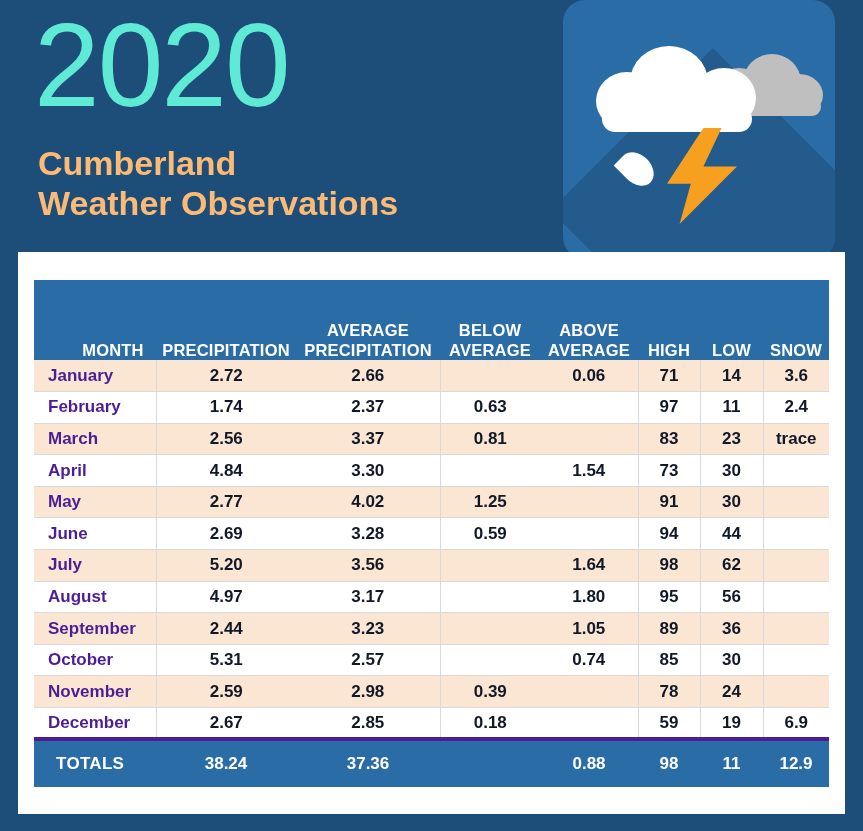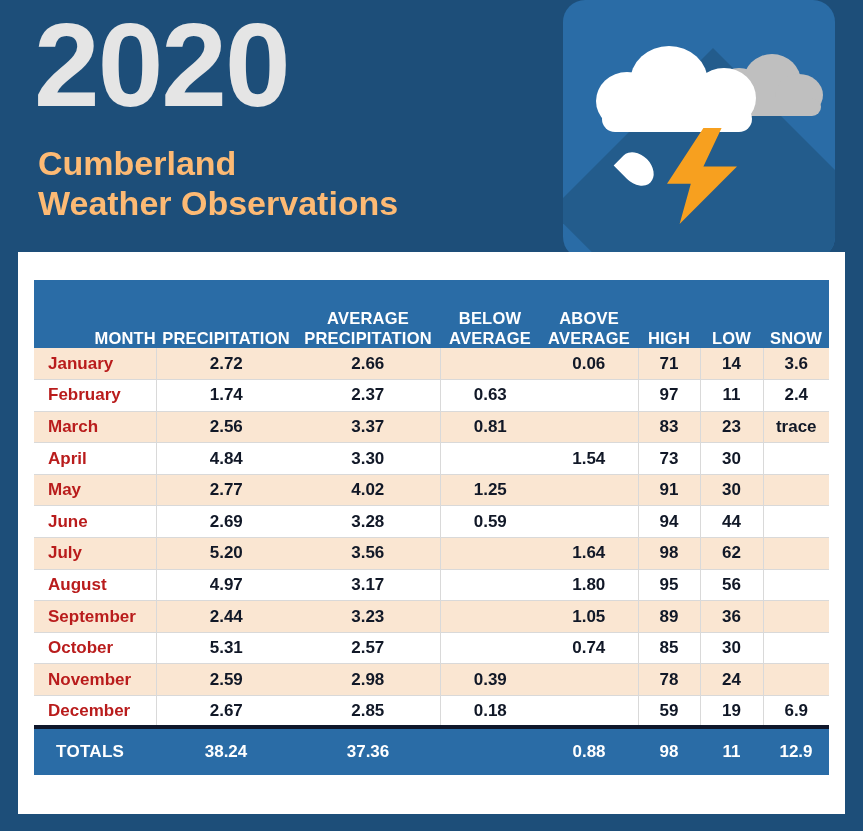--- a/index.html
+++ b/index.html
@@ -27,22 +27,22 @@
     left: 0; top: 0;
     width: 863px;
     height: 252px;
     background: #1d4e79;
   }
   .title-year {
     position: absolute;
     left: 34px;
     top: 6px;
     font-size: 118px;
-    font-weight: bold;
-    color: #e5e5e5;
+    font-weight: normal;
+    color: #5eead4;
     letter-spacing: -2px;
     line-height: 1;
   }
   .title-sub {
     position: absolute;
     left: 38px;
     top: 143px;
     font-size: 34px;
     font-weight: bold;
     color: #fdba74;
@@ -162,60 +162,60 @@
   col.c-low { width: 63px; }
   col.c-snow { width: 66px; }
 
   thead th {
     background: #2a6ca6;
     color: #ffffff;
     font-size: 16.5px;
     font-weight: bold;
     letter-spacing: 0.2px;
     vertical-align: bottom;
-    height: 68px;
+    height: 80px;
     padding-bottom: 9px;
     text-align: center;
     line-height: 1.18;
     white-space: pre-line;
   }
   thead th.month-head {
-    text-align: right;
+    text-align: center;
     padding-left: 36px;
   }
 
   tbody tr { height: 31.6px; }
   tbody td {
     font-size: 17px;
     font-weight: bold;
     color: #111827;
     text-align: center;
     border-bottom: 1px solid #d9d9d9;
     height: 31.6px;
   }
   tbody td.month {
     text-align: left;
     padding-left: 14px;
-    color: #b91c1c;
+    color: #4c1d95;
   }
   tbody tr.odd td { background: #fae6d2; }
   tbody tr.even td { background: #ffffff; }
 
   
   tbody td.sep-l, thead th.sep-l { border-left: 1px solid #d9d9d9; }
   tbody td.month { border-right: 1px solid #d9d9d9; }
 
   tfoot td {
     background: #2a6ca6;
     color: #ffffff;
     font-size: 17px;
     font-weight: bold;
     text-align: center;
     height: 48px;
-    border-top: 4px solid #0f172a;
+    border-top: 4px solid #4c1d95;
   }
   tfoot td.month {
     text-align: left;
     padding-left: 22px;
     letter-spacing: 0.3px;
   }
 
   .bottom-strip {
     position: absolute;
     left: 0;

